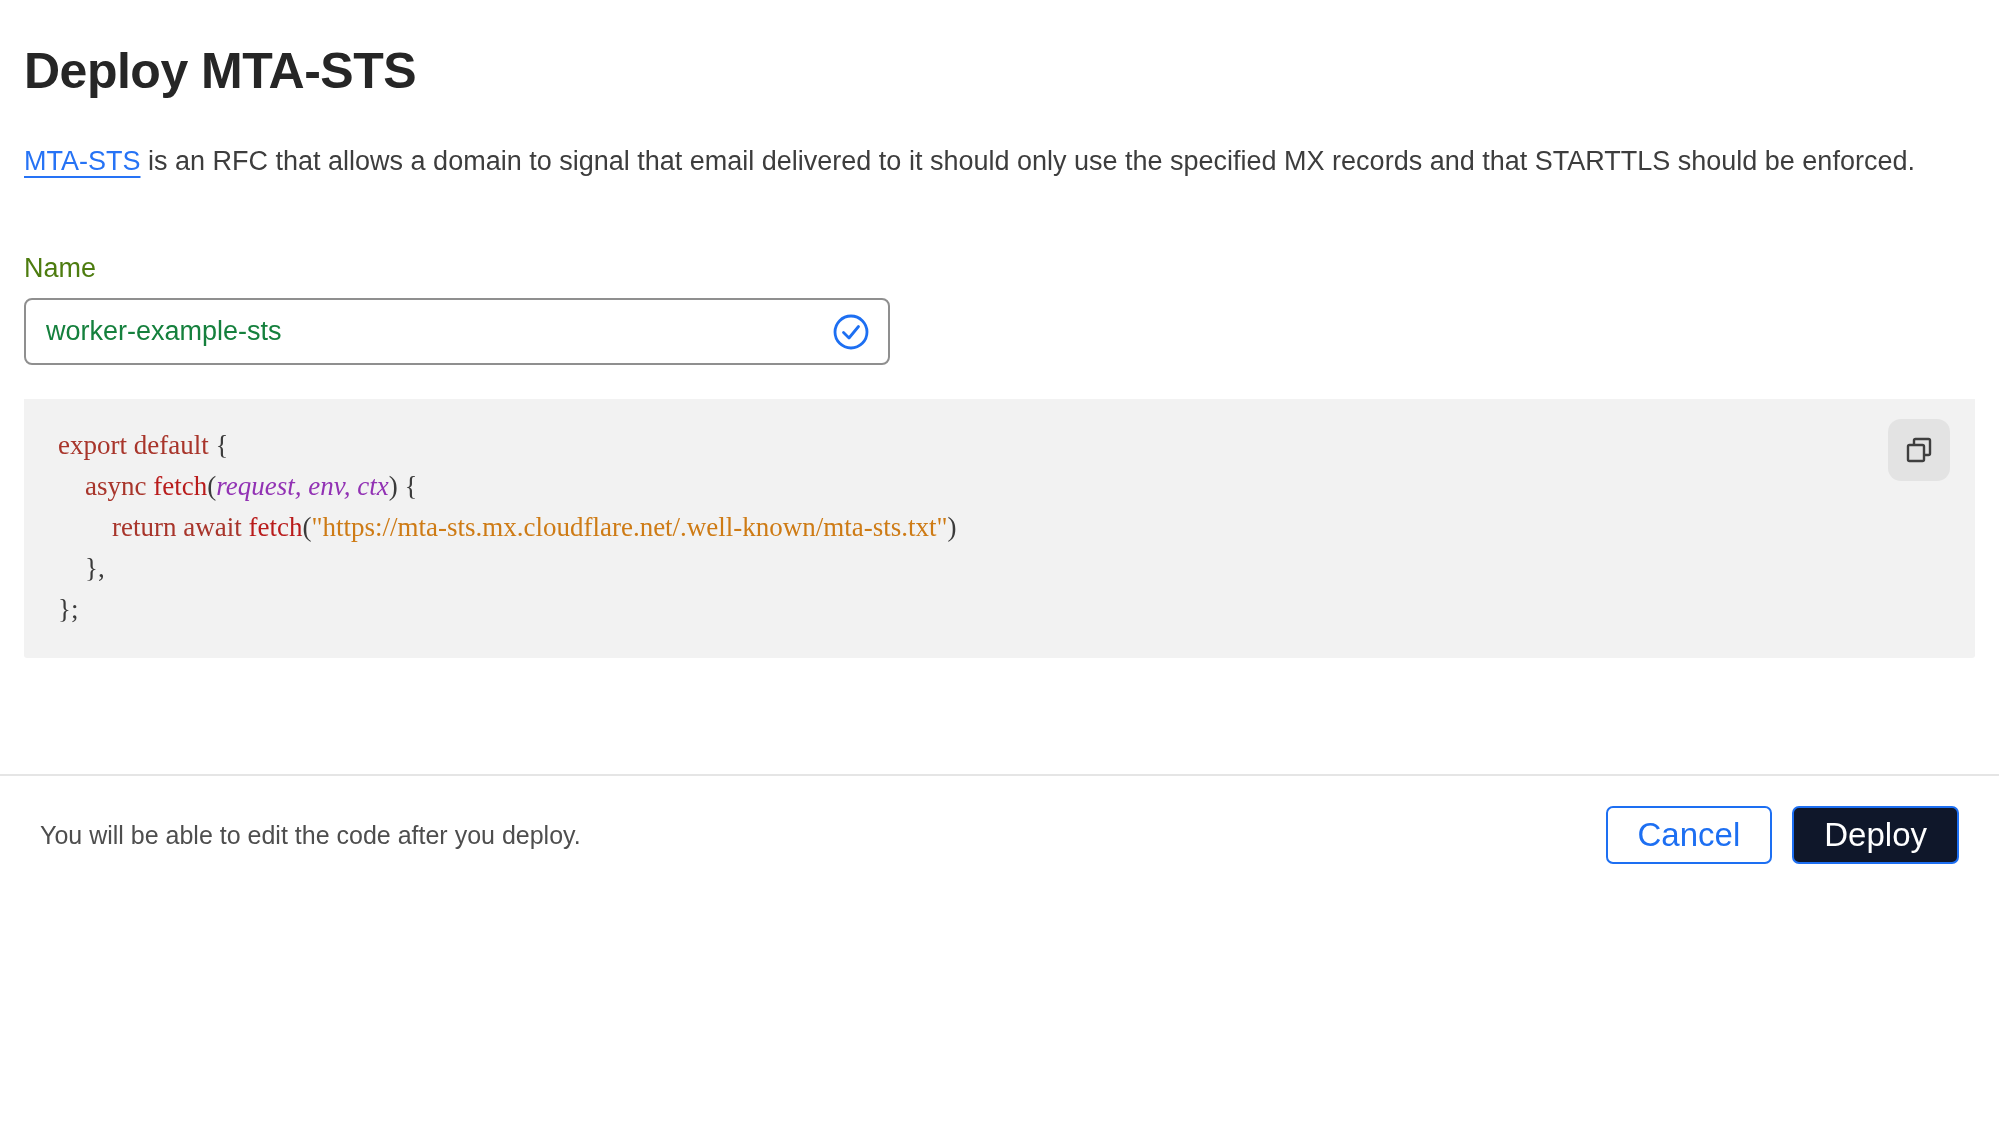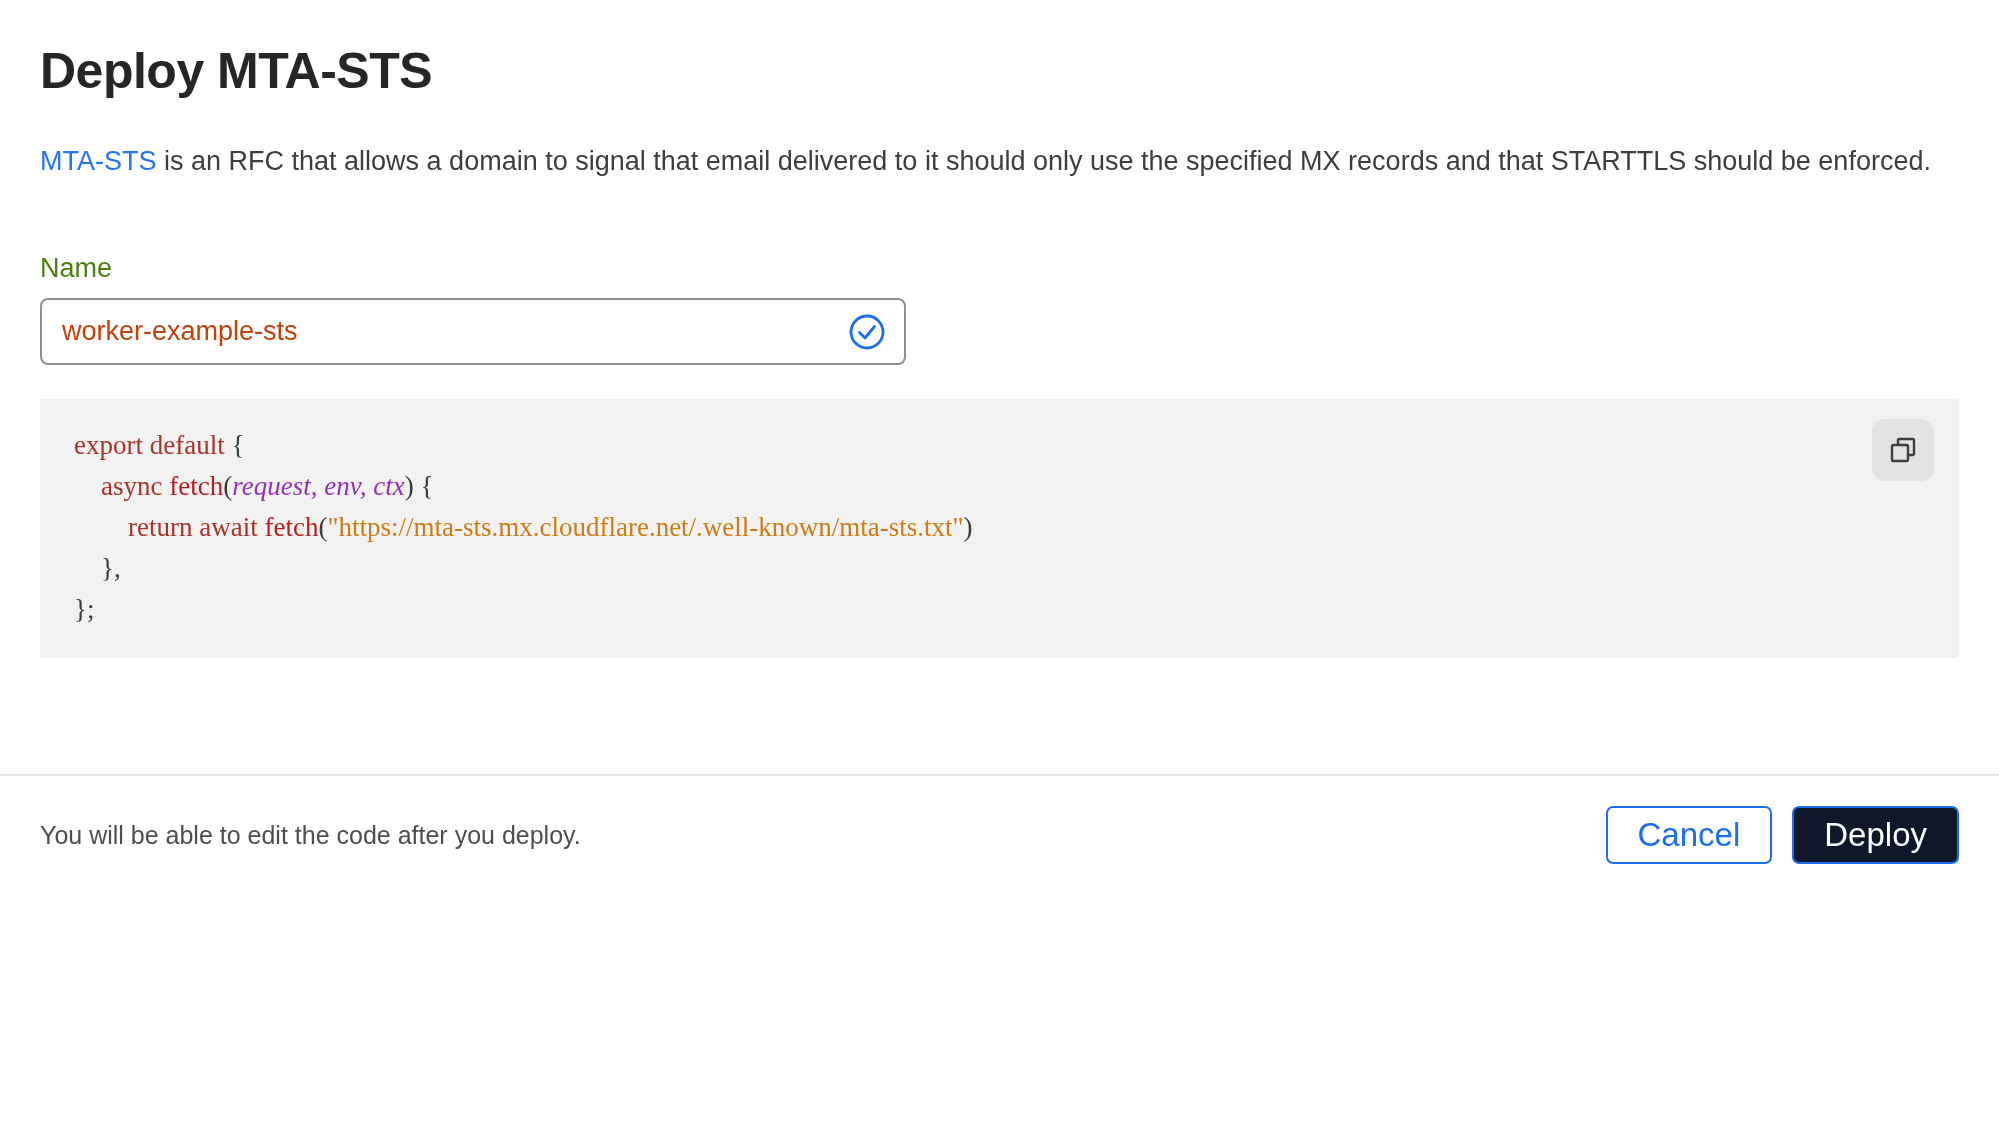--- a/index.html
+++ b/index.html
@@ -2,39 +2,40 @@
 <html><head>
 <meta charset="utf-8">
 <style>
   * { margin: 0; padding: 0; box-sizing: border-box; }
   html, body {
     width: 1999px; height: 1138px;
     background: #ffffff;
     font-family: "Liberation Sans", "DejaVu Sans", sans-serif;
     overflow: hidden;
   }
-  .page { padding: 0 40px; }
+  .page { padding: 0 24px; }
 
   h1.page-title {
     margin-top: 42px;
     font-size: 50px;
     font-weight: 700;
     letter-spacing: -0.5px;
     color: #262626;
   }
 
   .desc {
     margin-top: 38px;
     font-size: 27px;
     line-height: 47px;
     color: #3d3d3d;
     max-width: 1895px;
   }
   .desc a {
     color: #2673f5;
+    text-decoration: underline;
     text-decoration-thickness: 2px;
     text-underline-offset: 6px;
     cursor: pointer;
   }
 
   .field-label, .section-label {
     font-size: 27px;
     font-weight: 400;
     color: #4d7c0f;
   }
@@ -45,21 +46,21 @@
     margin-top: 14px;
     width: 866px;
     height: 67px;
   }
   .text-input {
     width: 100%; height: 100%;
     border: 2px solid #8f8f8f;
     border-radius: 8px;
     font-size: 27px;
     font-family: inherit;
-    color: #c2410c;
+    color: #15803d;
     padding: 0 74px 0 20px;
     outline: none;
     background: #fff;
   }
   .check {
     position: absolute;
     right: 20px; top: 50%;
     transform: translateY(-50%);
     width: 38px; height: 38px;
     display: flex;

